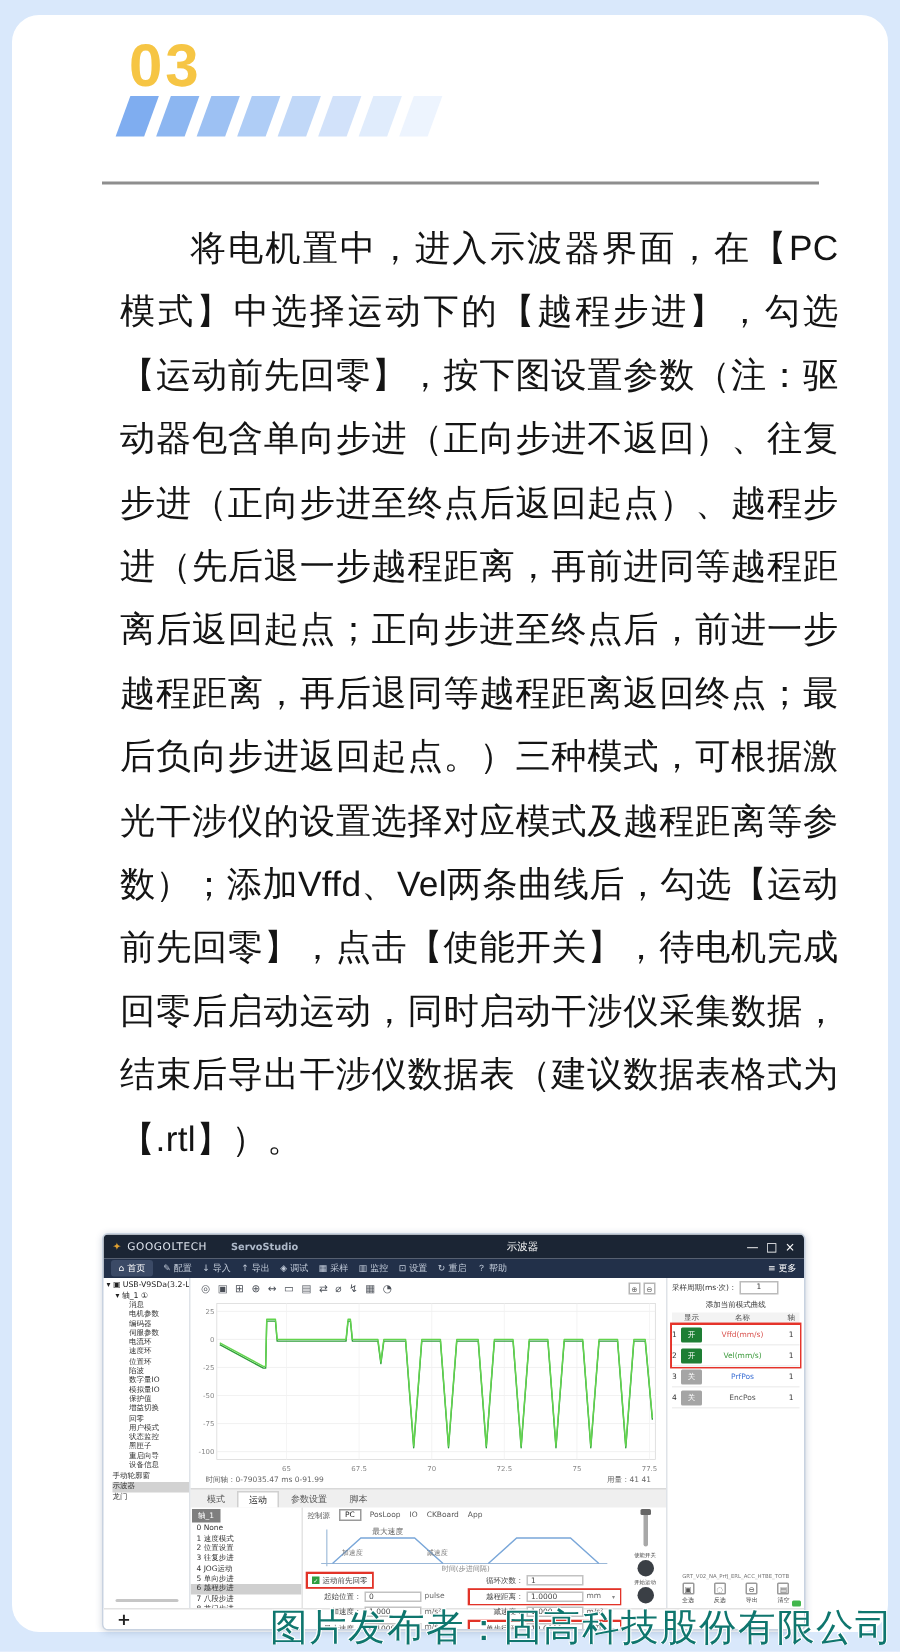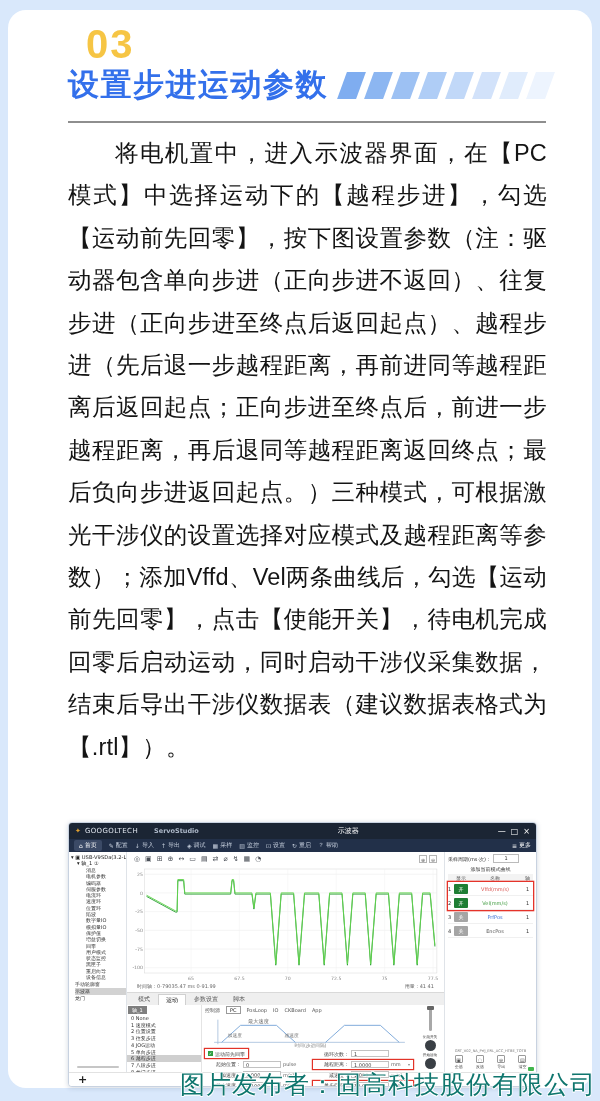--- a/index.html
+++ b/index.html
@@ -6,21 +6,21 @@
     font-family:"Liberation Sans","DejaVu Sans",sans-serif;position:relative;overflow:hidden;}
   .card{position:absolute;left:8px;top:10px;width:584px;height:1078px;background:#fff;border-radius:18px;}
   
   .sec-num{position:absolute;left:60px;top:12px;font-size:40px;font-weight:700;color:#f6c544;letter-spacing:2px;margin-left:18px;}
   .title-row{position:absolute;left:60px;top:54px;display:flex;align-items:center;}
   .sec-title{margin:0;font-size:31px;font-weight:800;color:#3370eb;letter-spacing:1.5px;white-space:nowrap;}
   .slashes{display:flex;margin-left:14px;}
   .slash{width:19px;height:27px;margin-right:8px;transform:skewX(-20deg);}
   .divider{position:absolute;left:60px;top:103px;width:478px;height:2px;background:#8e8e8e;border:none;}
   
-  .body-text{position:absolute;left:60px;top:122px;width:479px;margin:0;font-size:23.5px;line-height:42.4px;
+  .body-text{position:absolute;left:60px;top:122px;width:479px;margin:12px;font-size:23.5px;line-height:42.4px;
     color:#141414;text-align:justify;text-indent:2em;letter-spacing:.2px;}
   
   .shot{position:absolute;left:60px;top:812px;width:467px;height:263px;border:1px solid #c8d2e0;border-radius:4px;
     overflow:hidden;background:#fff;box-shadow:0 1px 5px rgba(40,70,110,.22);display:flex;flex-direction:column;font-family:"DejaVu Sans",sans-serif;}
   .titlebar{height:16px;background:#1b2534;display:flex;align-items:center;padding:0 6px;gap:4px;color:#dfe5ee;font-size:7px;flex:0 0 auto;}
   .brand-dot{color:#e0a030;font-size:7px;}
   .brand{letter-spacing:.4px;}
   .product{margin-left:12px;color:#aeb9c9;font-size:6.5px;font-weight:bold;}
   .wtitle{flex:1;text-align:center;color:#fff;font-size:7px;}
   .wctrl{display:flex;gap:5px;font-size:8px;color:#fff;}
@@ -105,21 +105,20 @@
   
   .credit{position:absolute;right:4px;top:1068px;font-size:25px;color:#0f766e;letter-spacing:1px;font-weight:500;
     text-shadow:.6px .6px 0 #fff,-.6px -.6px 0 #fff,.6px -.6px 0 #fff,-.6px .6px 0 #fff;}
 </style>
 </head>
 <body>
 
 <div class="card">
   <div class="sec-num">03</div>
   <div class="title-row">
-    <h1 class="sec-title">设置步进运动参数</h1>
     <div class="slashes" id="slashes">
         <div class="slash" style="background: rgb(127, 173, 240);"></div>
         <div class="slash" style="background: rgb(140, 182, 241);"></div>
         <div class="slash" style="background: rgb(157, 193, 243);"></div>
         <div class="slash" style="background: rgb(175, 205, 246);"></div>
         <div class="slash" style="background: rgb(193, 216, 248);"></div>
         <div class="slash" style="background: rgb(210, 226, 250);"></div>
         <div class="slash" style="background: rgb(224, 236, 252);"></div>
         <div class="slash" style="background: rgb(237, 244, 254);"></div>
       </div>

